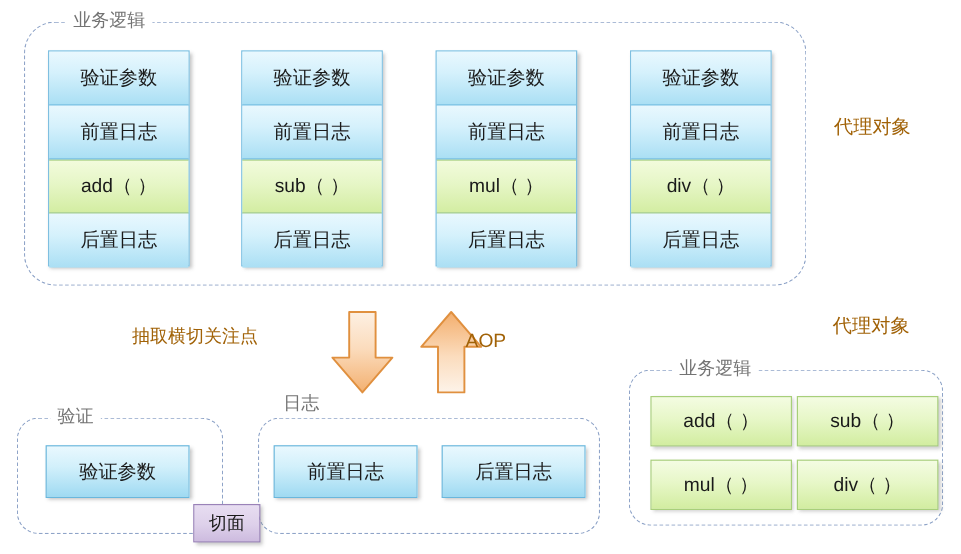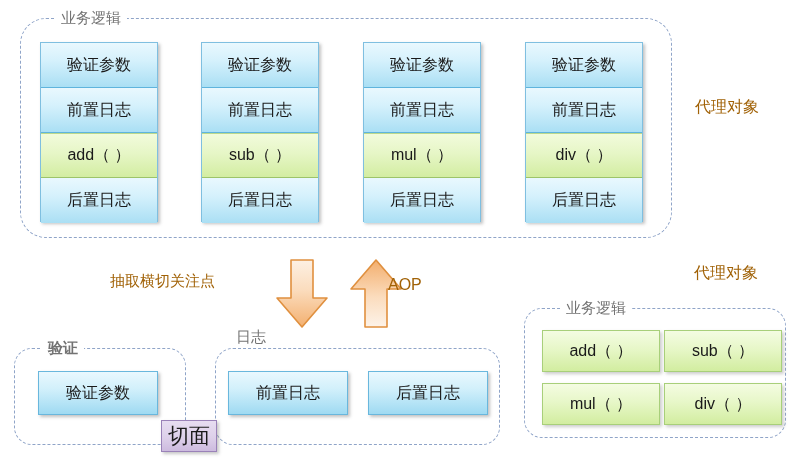--- a/index.html
+++ b/index.html
@@ -97,21 +97,21 @@
   }
 
   
   .purplechip{
     position:absolute;
     box-sizing:border-box;
     border:1px solid #9a82b8;
     background:linear-gradient(to bottom,#e7ddf1 0%,#ddd0ea 55%,#cdbbdf 100%);
     box-shadow:2px 2px 3px rgba(130,130,130,.45);
     display:flex;align-items:center;justify-content:center;
-    font-size:21px;white-space:nowrap;
+    font-size:15px;white-space:nowrap;
     z-index:6;
   }
 
   
   .arrow{position:absolute;}
 </style>
 </head>
 <body>
 
 <div id="stage">
@@ -168,21 +168,21 @@
     <path d="M17 2 L39 2 L39 40 L53 40 L28 69 L3 40 L17 40 Z" fill="url(#gdown)" stroke="#e0903f" stroke-width="1.6" stroke-linejoin="round"></path>
   </svg>
 
   <svg class="arrow" style="left:348px;top:258px;" width="56" height="72" viewBox="0 0 56 72">
     <path d="M28 2 L53 31 L39 31 L39 69 L17 69 L17 31 L3 31 Z" fill="url(#gup)" stroke="#e0903f" stroke-width="1.6" stroke-linejoin="round"></path>
   </svg>
 
   <div class="freetext lg" style="left:388px;top:276px;">AOP</div>
 
   <div class="dashgroup sm" style="left:14px;top:348px;width:172px;height:97px;"></div>
-  <div class="grouplabel" style="left:42px;top:339px;font-weight:bold;">验证</div>
+  <div class="grouplabel" style="left:42px;top:339px;">验证</div>
 
   <div class="bluebox" style="left:38px;top:371px;width:120px;height:44px;">验证参数</div>
 
   <div class="dashgroup sm" style="left:215px;top:348px;width:285px;height:97px;"></div>
   <div class="grouplabel" style="left:230px;top:328px;">日志</div>
 
   <div class="bluebox" style="left:228px;top:371px;width:120px;height:44px;">前置日志</div>
   <div class="bluebox" style="left:368px;top:371px;width:120px;height:44px;">后置日志</div>
 
   <div class="purplechip" style="left:161px;top:420px;width:56px;height:32px;">切面</div>

